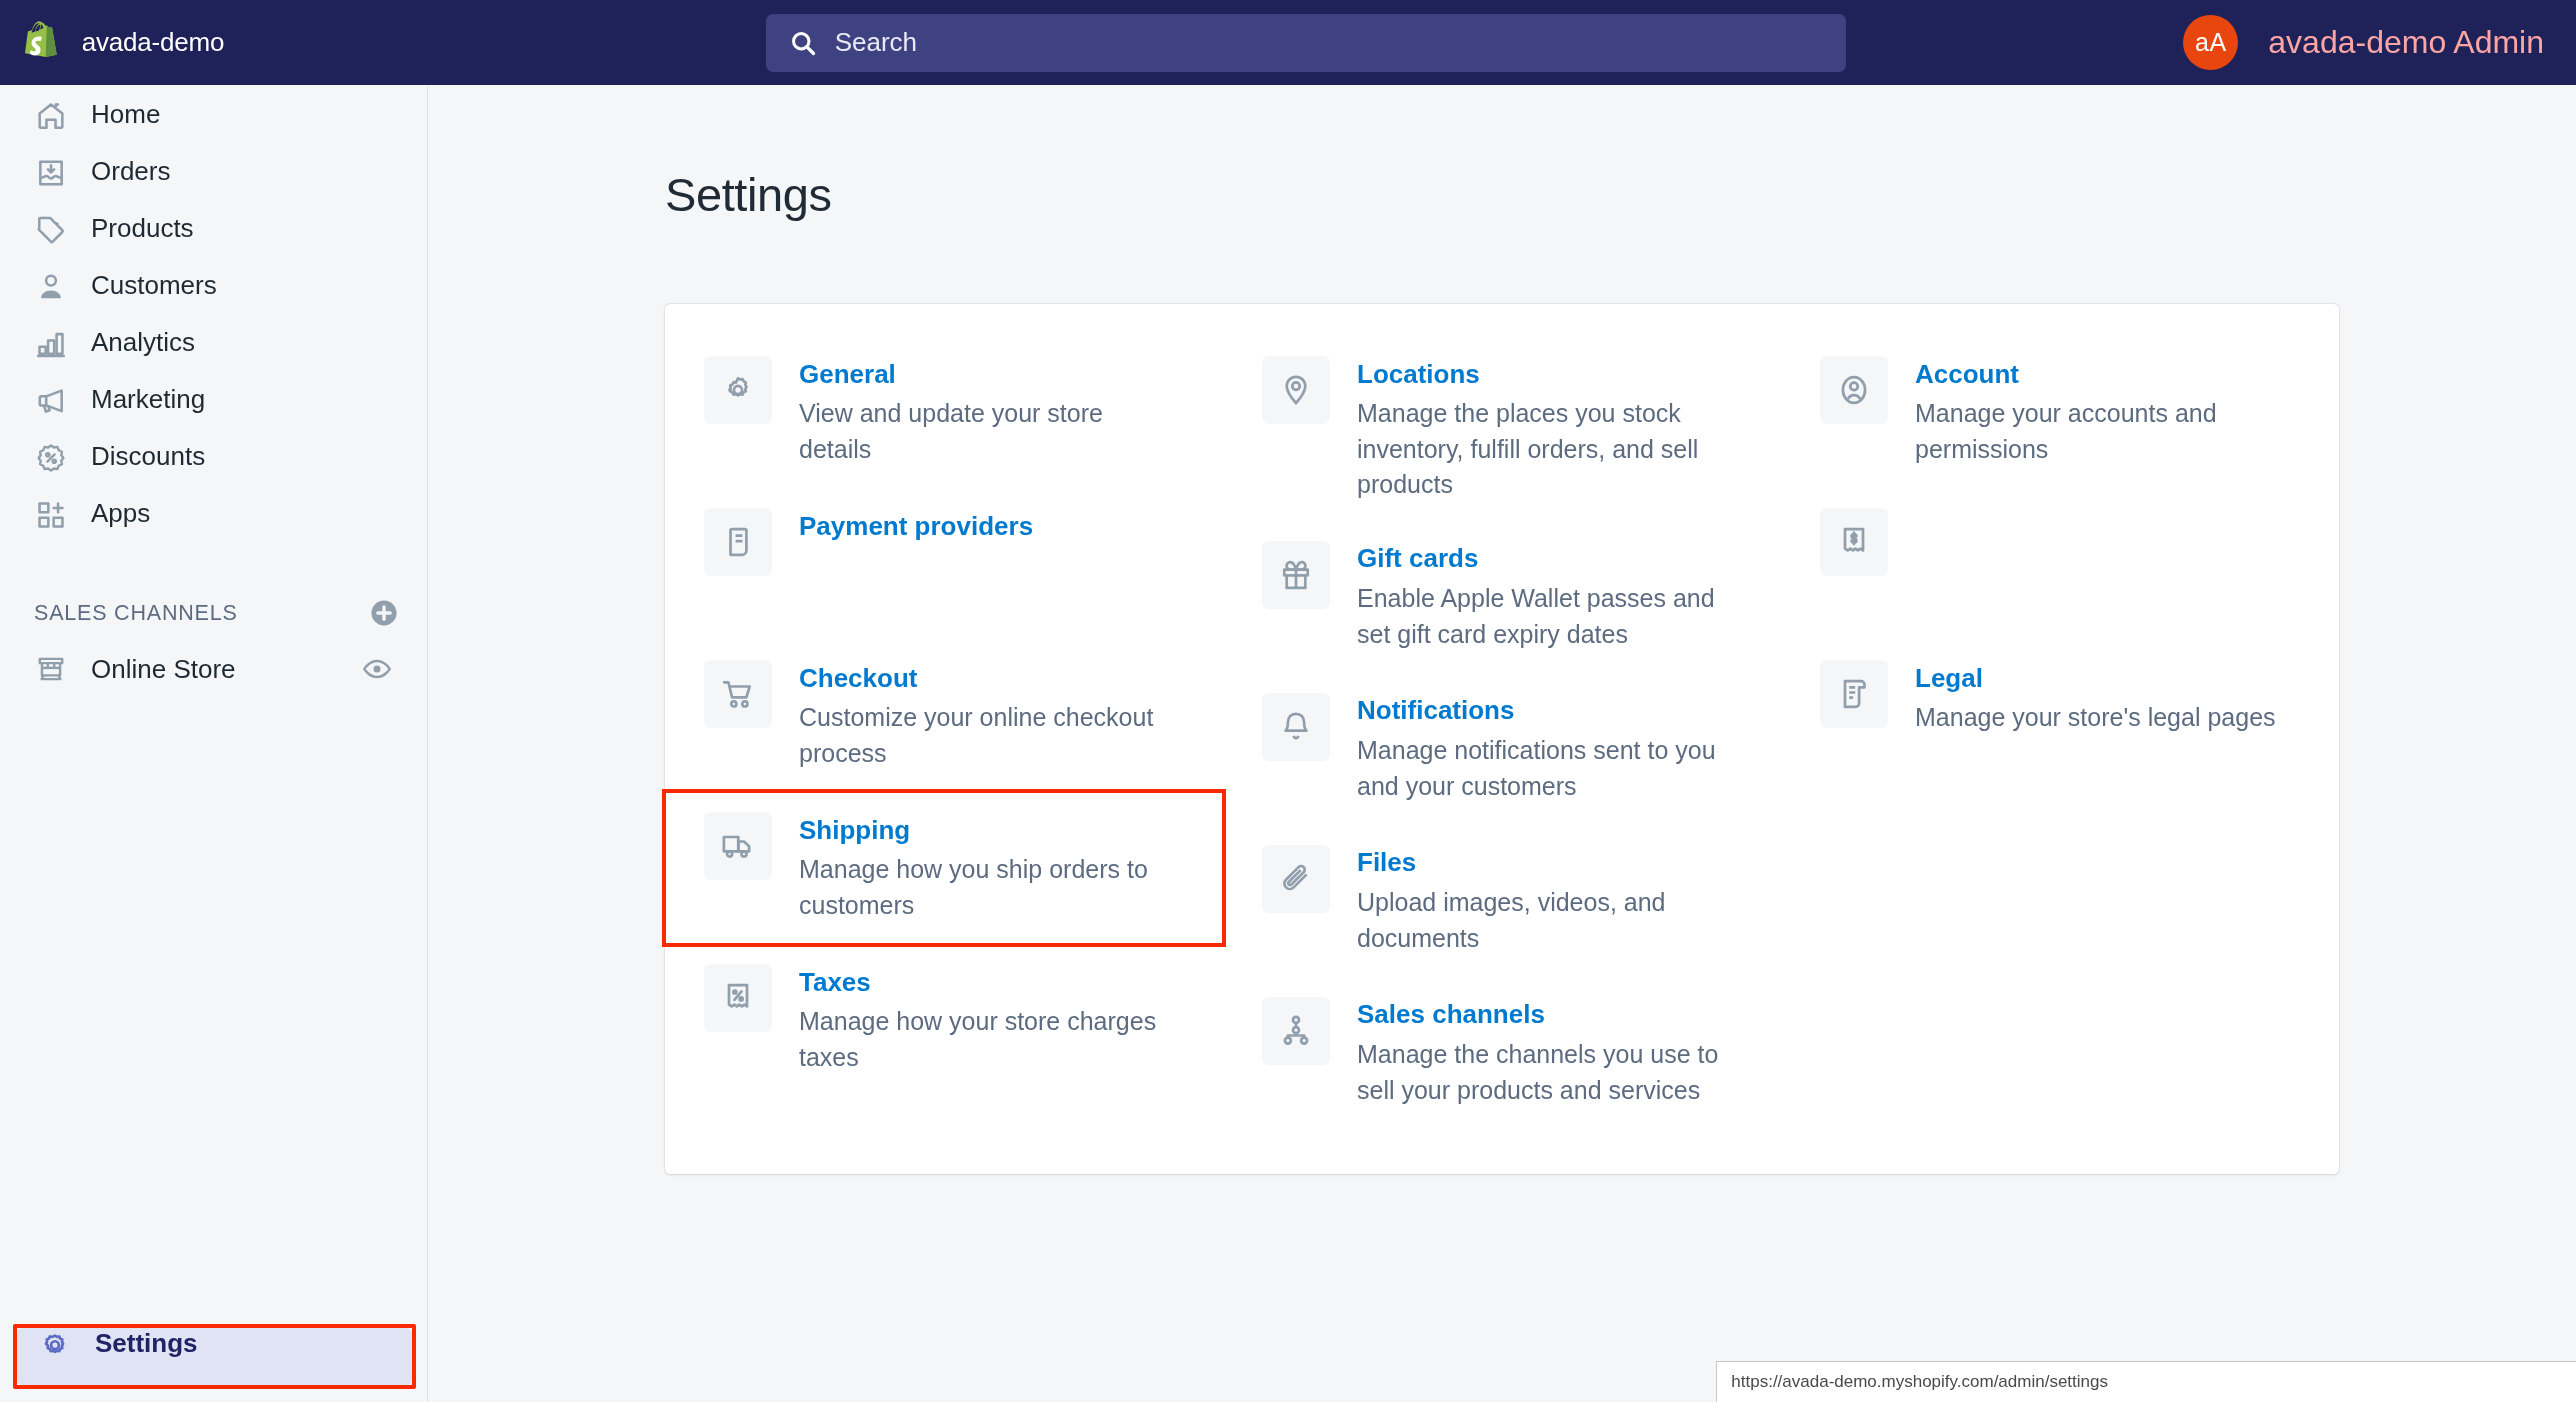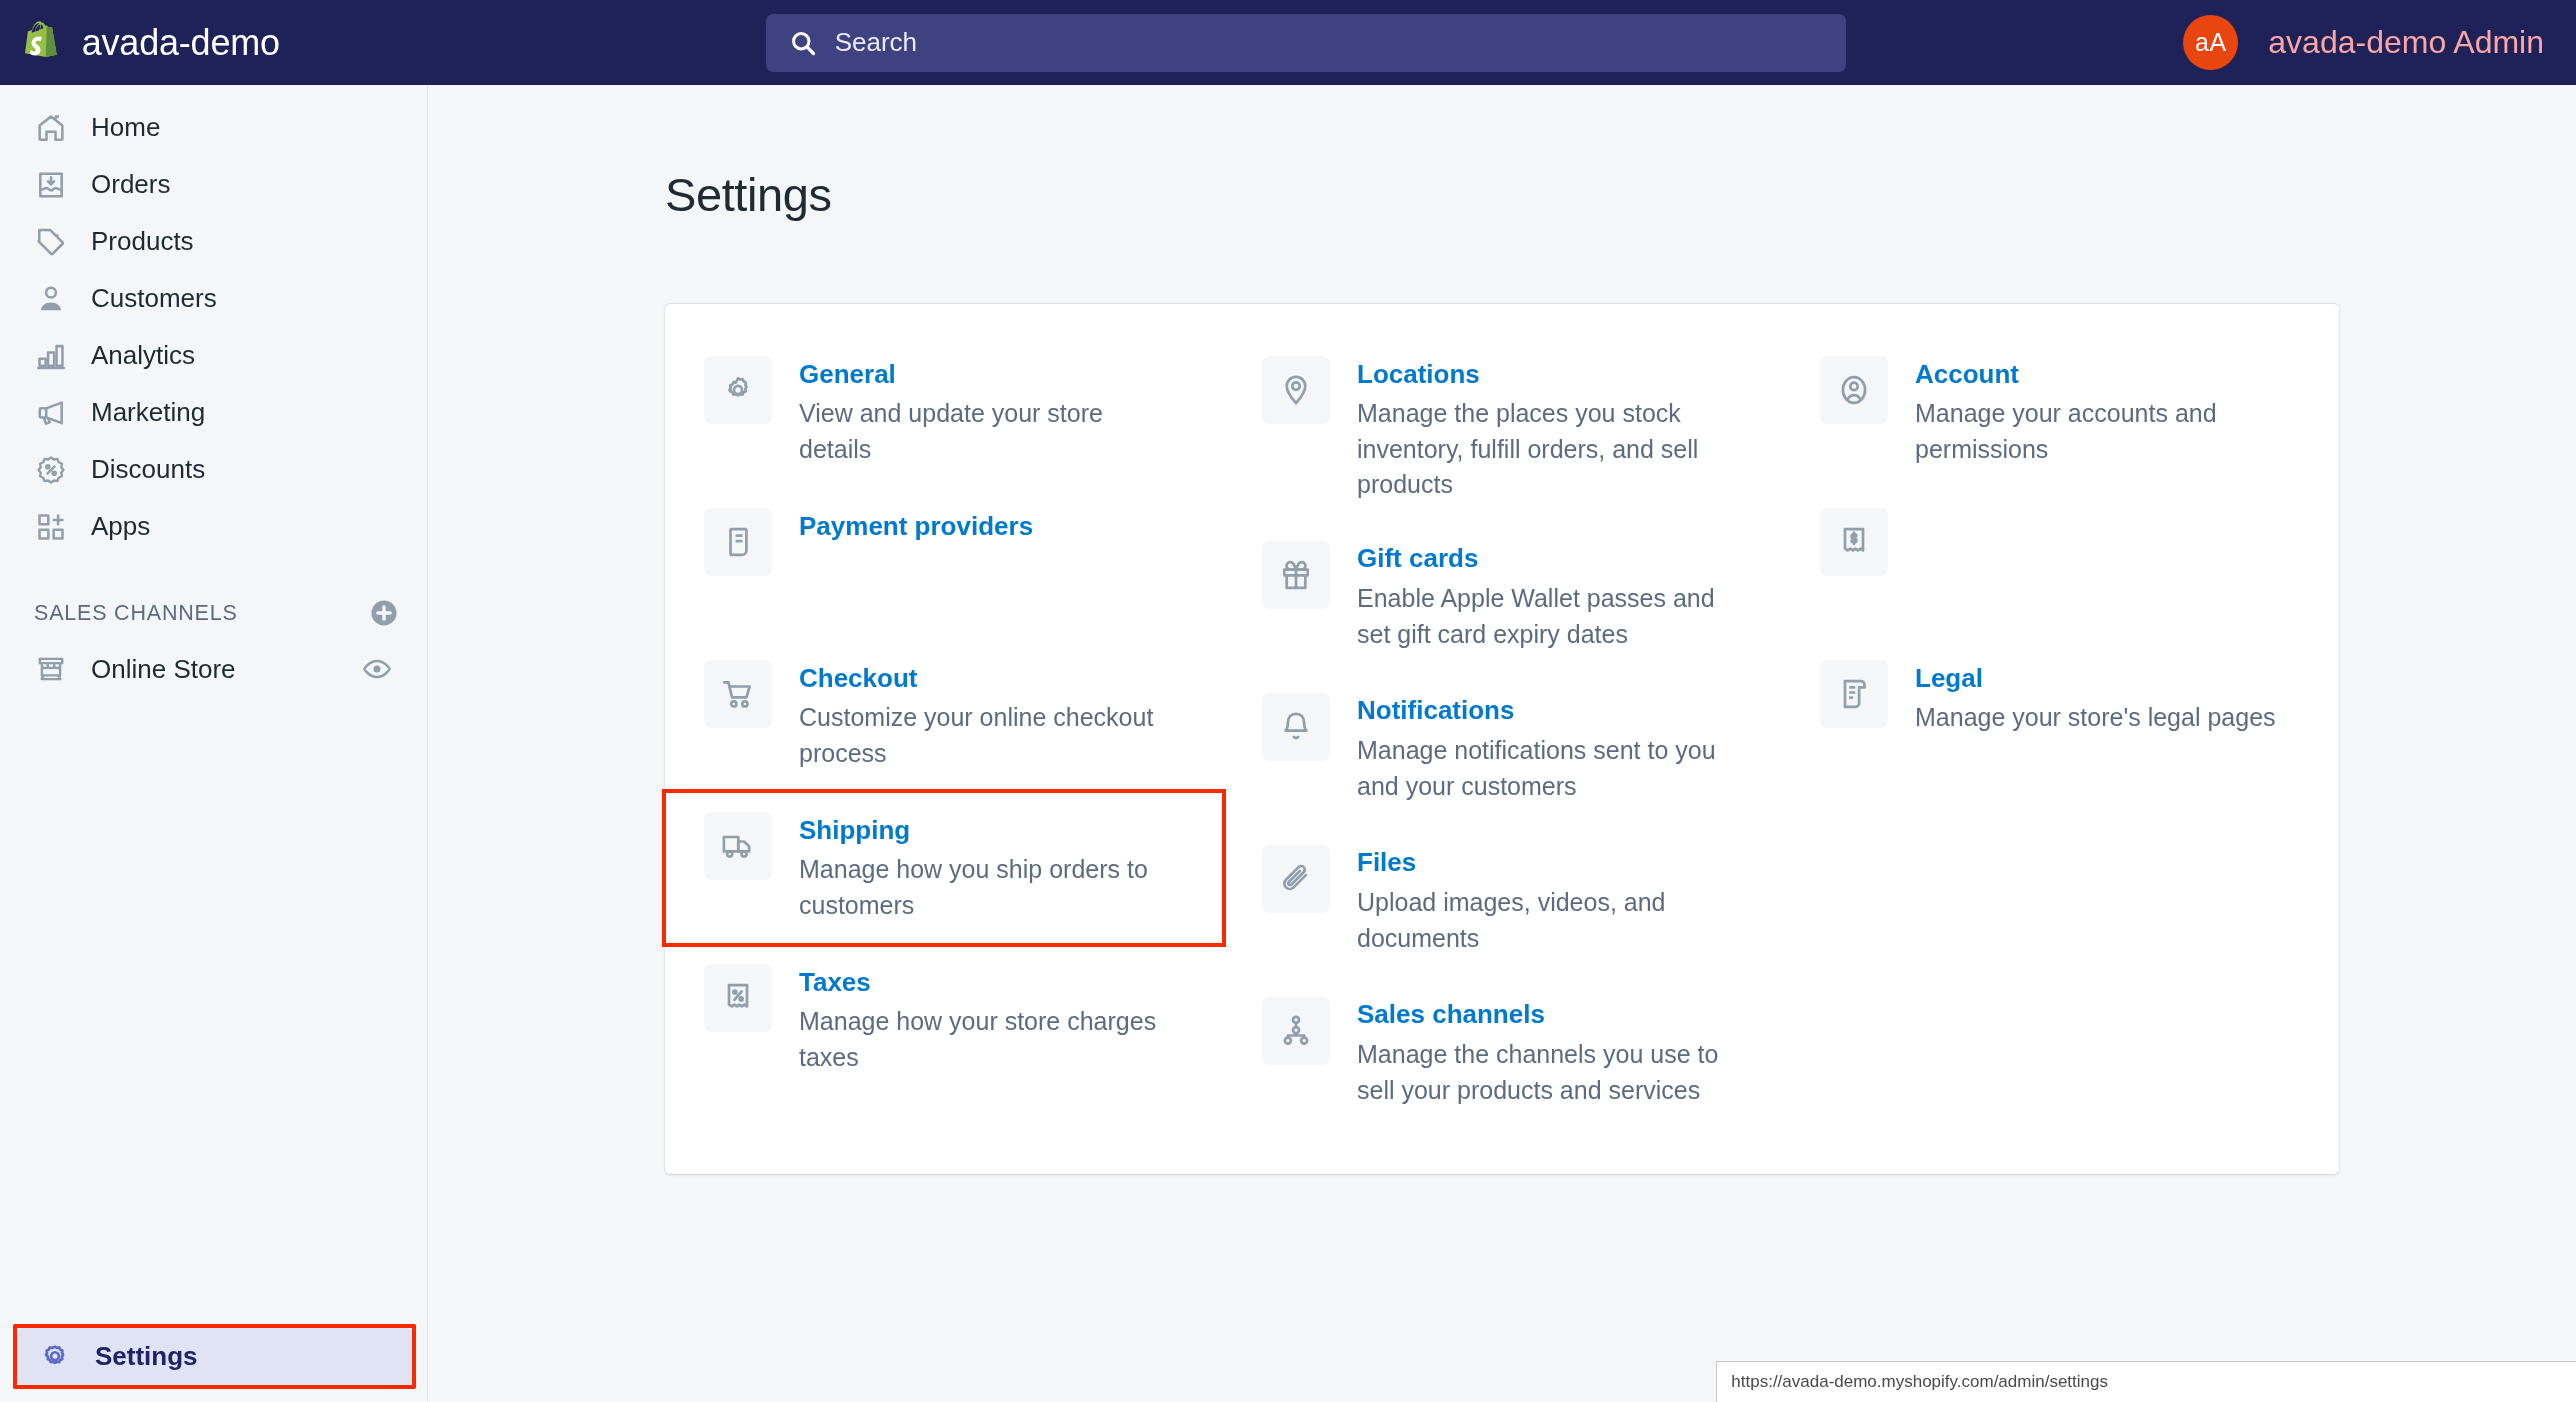--- a/index.html
+++ b/index.html
@@ -18,21 +18,21 @@
     display: flex; align-items: center;
   }
   .brand {
     display: flex; align-items: center;
     width: 428px; height: 85px;
     padding-left: 23px; gap: 19.7px;
     flex-shrink: 0;
   }
   .shopify-bag { width: 39px; height: 45px; flex-shrink: 0; }
   .brand-name {
-    color: #FFFFFF; font-size: 36px; font-weight: 400;
+    color: #FFFFFF; font-size: 26px; font-weight: 400;
     letter-spacing: -0.2px; white-space: nowrap;
   }
   .search-wrap {
     flex: 1; display: flex; justify-content: center;
   }
   .searchbox {
     width: 1080px; height: 58px;
     background: #3E4280;
     border-radius: 7.2px;
     display: flex; align-items: center;
@@ -55,21 +55,21 @@
 
   
   .sidebar {
     position: absolute; top: 85px; left: 0;
     width: 428px; height: 1318px;
     background: #F4F6F8;
     border-right: 1.8px solid #DFE3E8;
   }
   .nav-list { padding-top: 14.3px; }
   .nav-item {
-    display: flex; align-items: center;
+    display: flex; align-items: flex-start;
     height: 57px; margin: 0 12.5px;
     padding-left: 21.5px; gap: 23px;
     border-radius: 5.4px; cursor: pointer;
     position: relative;
   }
   .nav-icon {
     width: 34px; height: 34px; flex-shrink: 0;
     display: flex; align-items: center; justify-content: center;
   }
   .nav-label {

